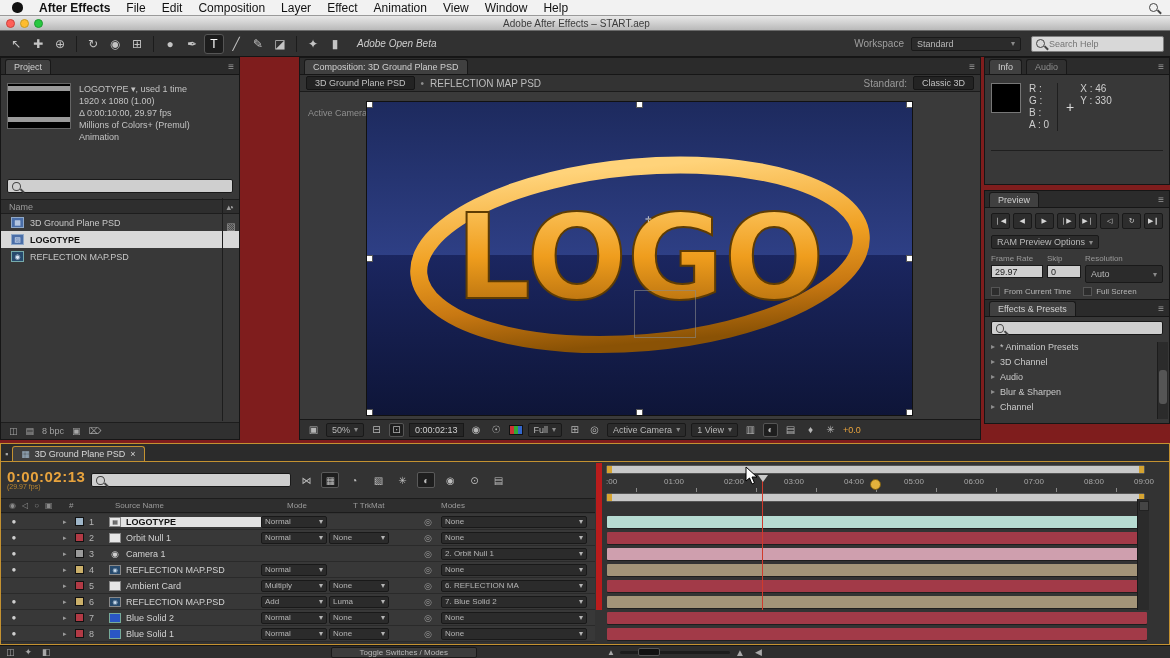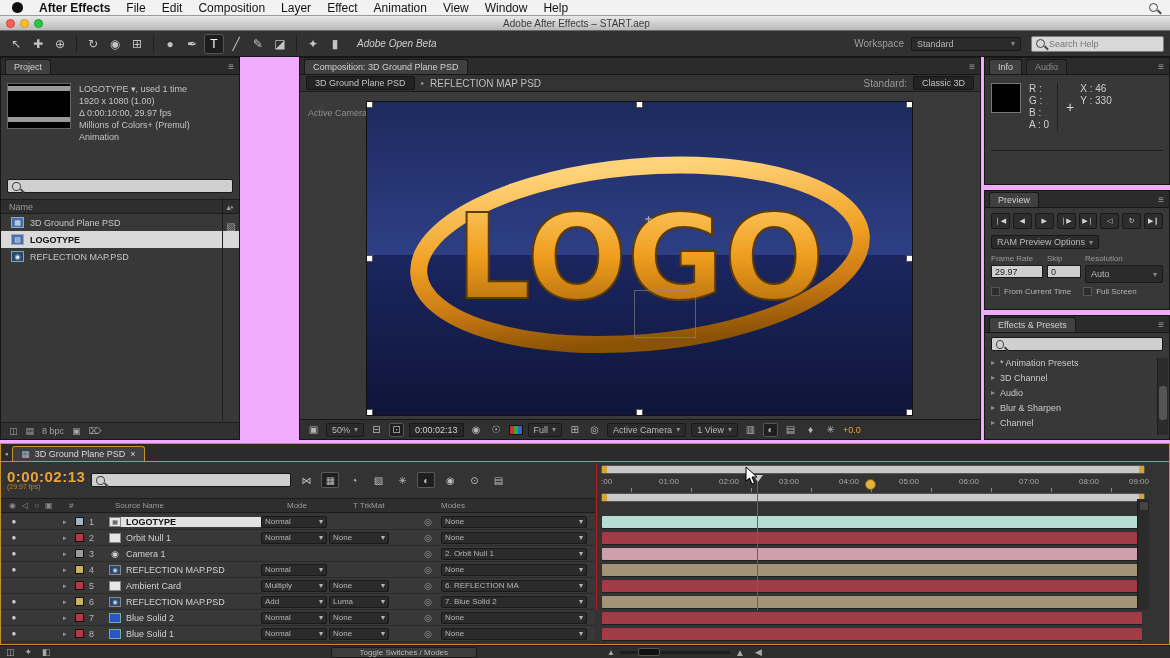--- a/index.html
+++ b/index.html
@@ -1,18 +1,18 @@
 <!DOCTYPE html>
 <html><head>
 <meta charset="utf-8">
 <style>
   * { margin:0; padding:0; box-sizing:border-box; }
   html,body { width:1170px; height:658px; background:#1b1b1b; overflow:hidden;
     font-family:"Liberation Sans","DejaVu Sans",sans-serif; }
-  #app { position:relative; width:1170px; height:658px; background:#f0abfc; font-size:10px; color:#bdbdbd; }
+  #app { position:relative; width:1170px; height:658px; background:#7f1d1d; font-size:10px; color:#bdbdbd; }
 
   
   #menubar { position:absolute; left:0; top:0; width:1170px; height:16px; background:#f2f2f2;
     display:flex; align-items:center; gap:16px; padding:0 12px; color:#111; font-size:12px; border-bottom:1px solid #9a9a9a;}
   #menubar .apple { width:11px; height:11px; background:#111; border-radius:50% 50% 46% 46%; }
   #menubar .mitem { cursor:default; }
   #menubar .mitem.first { font-weight:bold; }
   #menubar .sp { flex:1; }
   .mag { position:relative; width:9px; height:9px; border:1.5px solid #444; border-radius:50%; display:inline-block; }
   .mag::after { content:""; position:absolute; left:7px; top:7px; width:5px; height:1.5px; background:#444; transform:rotate(45deg); }
@@ -114,21 +114,21 @@
     display:flex; align-items:center; justify-content:center; font-size:7px; }
   #ramdd { margin:3px 6px; }
   .pvgrid { display:flex; gap:4px; padding:2px 6px 0 6px; }
   .pvcol { display:flex; flex-direction:column; gap:2px; }
   .pvlabel { color:#9a9a9a; font-size:8px; }
   .pvfield { background:#cfcfcf; color:#222; border:1px solid #191919; padding:0 3px; font-size:9px; height:13px;
     display:flex; align-items:center; }
   .pvrow { display:flex; align-items:center; gap:4px; padding:4px 6px 0 6px; font-size:8px; color:#b5b5b5; }
   .chk { width:9px; height:9px; background:#2d2d2d; border:1px solid #555; }
 
-  #effects { left:984px; top:315px; width:186px; height:125px; }
+  #effects { left:984px; top:299px; width:186px; height:125px; }
   #fxsearch { margin:4px 6px; }
   .fxitem { height:15px; display:flex; align-items:center; gap:5px; padding:0 6px; color:#c9c9c9; font-size:9px; }
   .fxitem .tri { color:#8e8e8e; font-size:8px; }
   #fxscroll { position:absolute; right:1px; top:42px; bottom:4px; width:11px; background:#2b2b2b; border-left:1px solid #1c1c1c; }
   #fxthumb { position:absolute; left:1px; top:28px; width:8px; height:34px; background:#555; border-radius:3px; }
 
   
   #timeline { position:absolute; left:0; top:443px; width:1170px; height:202px; background:#333;
     border:1px solid #c49231; }
   #tltabs { height:18px; background:#2b2b2b; display:flex; align-items:flex-end; gap:4px; padding-left:4px;
@@ -172,21 +172,21 @@
   .c-name.selname { background:#e2e2e2; }
   .c-name.selname .nm { color:#111; font-weight:bold; }
   .c-mode { width:66px; }
   .c-trk { width:88px; padding-left:2px; }
   .c-whip { width:26px; justify-content:center; color:#9a9a9a; }
   .c-parent { flex:1; padding-right:8px; }
   .ddsm { background:#2b2b2b; border:1px solid #191919; border-radius:2px; color:#b5b5b5; font-size:8px;
     display:flex; align-items:center; justify-content:space-between; padding:0 3px; height:12px; width:100%; }
 
   
-  #tlruler { position:absolute; left:595px; top:19px; width:553px; height:147px; border-left:1px solid #b91c1c; }
+  #tlruler { position:absolute; left:595px; top:19px; width:553px; height:147px; border-left:6px solid #b91c1c; }
   .lightbar { position:absolute; left:4px; right:4px; height:9px; background:#c9c9c9; border:1px solid #555; border-radius:2px; }
   .lightbar .cap { position:absolute; top:0; width:5px; height:100%; background:#d6a431; }
   .lightbar .cap.l{left:0;} .lightbar .cap.r{right:0;}
   #navbar { top:2px; }
   #workarea { top:30px; }
   #rulerrow { position:absolute; left:4px; right:4px; top:12px; height:17px; color:#a8a8a8; font-size:8px; }
   #rulerrow .tick { position:absolute; top:2px; }
   #rulerrow .tickmark { position:absolute; bottom:0; width:1px; height:4px; background:#8a8a8a; }
   .track { position:absolute; left:5px; width:540px; height:12px; border-radius:1px; box-shadow:0 1px 0 rgba(0,0,0,.4); }
   .tr-aqua{background:#b7dcd2;} .tr-red{background:#a23a48;} .tr-pink{background:#cf9fae;} .tr-tan{background:#a39478;}

